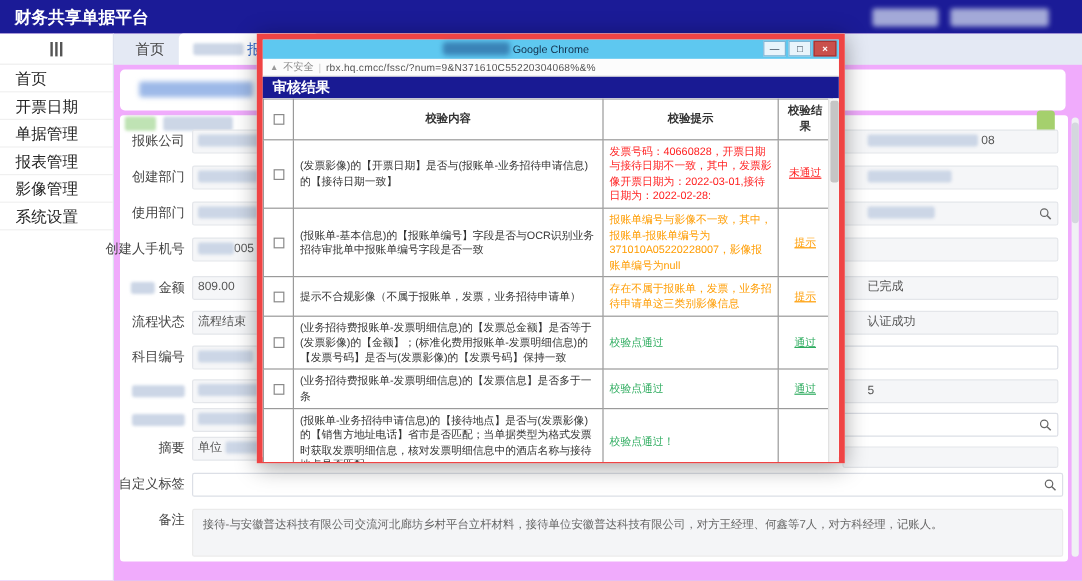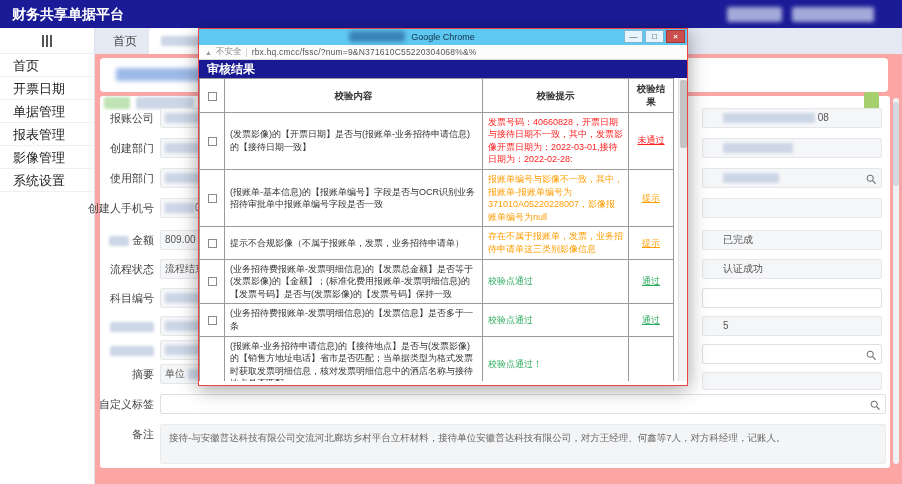--- a/index.html
+++ b/index.html
@@ -1,19 +1,19 @@
 <!DOCTYPE html>
 <html><head>
 <meta charset="utf-8">
 <style>
   * { box-sizing: border-box; margin: 0; padding: 0; }
   html,body { background:#cfd6e4; }
   .app {
     position: relative; width: 902px; height: 484px;
-    background:#fca5a5; overflow:hidden;
+    background:#f0abfc; overflow:hidden;
     font-family:"Liberation Sans", sans-serif; color:#333;
   }
   
   .top { position:absolute; left:0; top:0; width:902px; height:28px; background:#1b1b97; }
   .top-title { color:#fff; font-weight:bold; font-size:14px; line-height:28px; padding-left:12px; display:inline-block; }
   .top-redact { position:absolute; top:7px; height:15px; background:rgba(210,218,238,.75); border-radius:2px; filter:blur(2px); }
   .top-redact.r1 { right:120px; width:55px; }
   .top-redact.r2 { right:28px; width:82px; }
   
   .sidebar { position:absolute; left:0; top:28px; width:95px; height:456px; background:#fff; border-right:1px solid #dde2ee; }
@@ -38,21 +38,21 @@
   .finput { position:absolute; left:160px; width:76px; height:20px; background:#f5f6f8; border:1px solid #e4e6ea; border-radius:2px; font-size:10px; line-height:18px; padding:0 4px; color:#555; overflow:hidden; white-space:nowrap; }
   .finput.white { background:#fff; border:1px solid #dcdfe6; }
   .rinput { position:absolute; left:702px; width:180px; height:20px; background:#f5f6f8; border:1px solid #e4e6ea; border-radius:2px; font-size:10px; line-height:18px; padding:0 20px; color:#555; }
   .rinput.white { background:#fff; border:1px solid #dcdfe6; }
   .redact { display:inline-block; background:#ccd6e6; border-radius:2px; filter:blur(1.5px); height:10px; vertical-align:middle; }
   .mag { position:absolute; right:4px; top:4px; width:11px; height:11px; cursor:pointer; }
   .remark-box { position:absolute; left:160px; top:424px; width:726px; height:40px; background:#f4f5f7; border:1px solid #ebebeb; border-radius:2px; font-size:9.5px; color:#666; padding:6px 8px; line-height:1.4; }
   .scrolltrack-page { position:absolute; left:893px; top:98px; width:6px; height:366px; background:#f0f1f4; border-radius:3px; }
   .scrollthumb-page { position:absolute; left:0; top:4px; width:6px; height:84px; background:#d4d7de; border-radius:3px; cursor:pointer; }
   
-  .chrome-win { position:absolute; left:198px; top:28px; width:490px; height:358px; border:1px solid #ef4444; background:#fff; box-shadow:0 3px 18px rgba(0,0,0,.38); z-index:10; }
+  .chrome-win { position:absolute; left:214px; top:28px; width:490px; height:358px; border:5px solid #ef4444; background:#fff; box-shadow:0 3px 18px rgba(0,0,0,.38); z-index:10; }
   .cw-titlebar { position:relative; height:16px; background:#5ec8f0; }
   .cw-title { position:absolute; left:0; right:0; text-align:center; font-size:9px; line-height:16px; color:#13314d; }
   .cw-blob { position:absolute; left:150px; top:2px; width:56px; height:11px; background:#2e6da4; border-radius:3px; filter:blur(2px); opacity:.75; }
   .cw-btns { position:absolute; right:2px; top:1px; display:flex; gap:2px; }
   .cw-btn { width:19px; height:13px; font-size:8px; line-height:12px; text-align:center; background:#e8f4fb; border:1px solid #7fb6d6; color:#234; cursor:pointer; }
   .cw-btn.close { background:#c9504c; border-color:#a33; color:#fff; font-weight:bold; }
   .cw-urlbar { height:15px; background:#fcfcfc; border-bottom:1px solid #ddd; display:flex; align-items:center; gap:4px; padding-left:6px; font-size:8.5px; color:#888; }
   .cw-urlbar .warn-tri { font-size:7px; color:#999; }
   .cw-urlbar .sep { color:#ccc; }
   .cw-url { color:#555; letter-spacing:.2px; }

